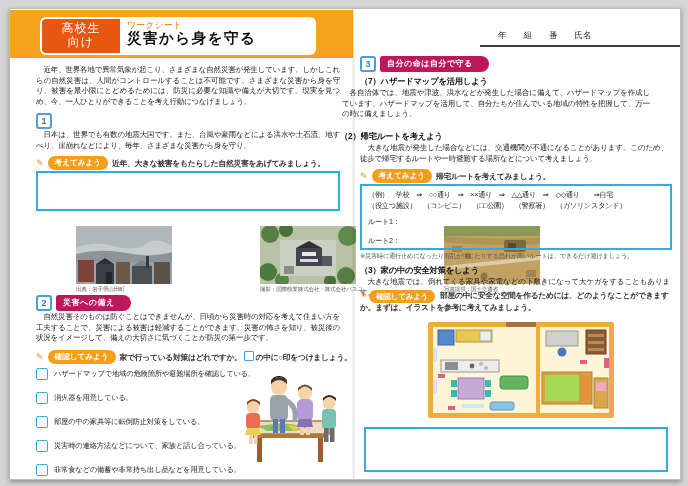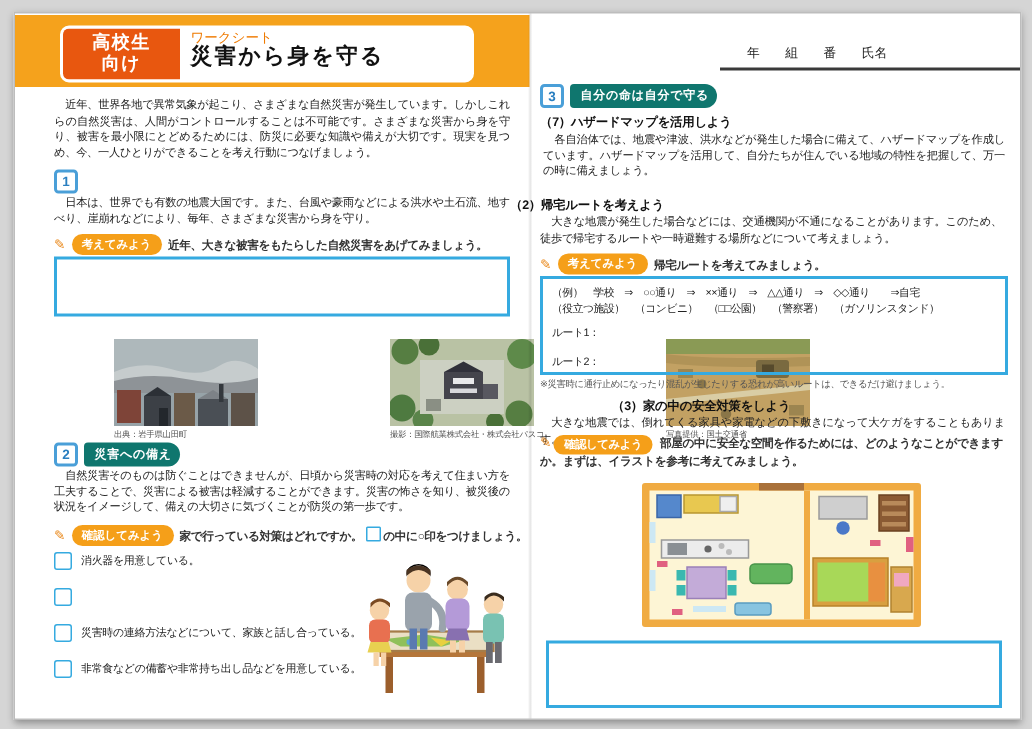--- a/index.html
+++ b/index.html
@@ -12,34 +12,34 @@
   .spread{
     position:absolute;left:9px;top:8px;width:670px;height:470px;
     background:#fff;border:1px solid #bdbdbd;box-shadow:0 2px 5px rgba(0,0,0,.35);
   }
   .fold{position:absolute;left:342px;top:0;width:3px;height:470px;
     background:linear-gradient(to right,rgba(0,0,0,0),rgba(0,0,0,.10),rgba(0,0,0,0));}
   
   .header-strip{position:absolute;left:0;top:1px;width:343px;height:48px;background:#f5a21c;}
   .header-badge{position:absolute;left:30px;top:7px;width:272px;height:34px;
     border:2px solid #fff;border-radius:6px;display:flex;overflow:hidden;background:#fff;}
-  .audience{width:78px;background:#e8570f;color:#fff;font-weight:bold;
+  .audience{width:78px;background:#e8570f;color:#fff;font-weight:normal;
     display:flex;flex-direction:column;align-items:center;justify-content:center;
     font-size:12px;line-height:1.15;letter-spacing:1px;}
   .titlewrap{flex:1;background:#fff;padding:1px 7px;}
   .kicker{display:block;color:#ef7a00;font-size:9px;font-weight:normal;line-height:1.2;}
   .bigtitle{display:block;color:#111;font-size:14.5px;font-weight:bold;letter-spacing:1.5px;line-height:1.1;}
   
   .para{font-size:7.5px;line-height:1.4;text-align:justify;text-indent:1em;letter-spacing:-.2px;}
   .subhead{font-size:8.3px;font-weight:bold;color:#111;letter-spacing:-.2px;}
   .sec-header{display:flex;align-items:center;gap:4px;}
   .numbadge{width:12px;height:12px;border:2px solid #4a9fd8;border-radius:3px;background:#fff;
     color:#2a7fc0;font-size:9px;font-weight:bold;display:flex;align-items:center;justify-content:center;}
-  .pill-green{background:#0f766e;color:#fff;font-size:8px;font-weight:bold;
-    padding:2px 5px 3px 7px;border-radius:3px 9px 9px 3px;letter-spacing:.5px;}
+  .pill-green{background:#be185d;color:#fff;font-size:8px;font-weight:bold;
+    padding:2px 16px 3px 7px;border-radius:3px 9px 9px 3px;letter-spacing:.5px;}
   .prompt-row{display:flex;align-items:center;gap:4px;}
   .pencil{color:#e98a1e;font-size:9px;transform:rotate(0deg);line-height:1;}
   .pill-orange{background:#f59f19;color:#fff;font-size:7.6px;font-weight:bold;
     padding:1.5px 7px 2.5px;border-radius:8px;white-space:nowrap;}
   .prompt-text{font-size:7.8px;font-weight:bold;color:#333;letter-spacing:-.3px;white-space:nowrap;}
   .ansbox{border:2px solid #35aae0;background:#fff;position:absolute;}
   .inline-box{display:inline-block;width:8px;height:8px;border:1.5px solid #35aae0;
     border-radius:1px;vertical-align:-1px;margin:0 2px;background:#fff;}
   
   .photos{position:absolute;left:26px;top:201px;width:304px;display:flex;gap:8px;}
@@ -159,24 +159,29 @@
 
   <div class="prompt-row" style="position:absolute;left:26px;top:341px;">
     <span class="pencil">✎</span>
     <span class="pill-orange">確認してみよう</span>
     <span class="prompt-text"><span>家で行っている対策はどれですか。</span><span class="inline-box"></span><span>の中に○印をつけましょう。</span></span>
   </div>
 
   <div class="checklist">
     <div class="check-item">
       <span class="checkbox"></span>
+      <span class="check-label">ハザードマップで地域の危険箇所や避難場所を確認している。</span>
+    </div>
+    <div class="check-item">
+      <span class="checkbox"></span>
       <span class="check-label">消火器を用意している。</span>
     </div>
     <div class="check-item">
       <span class="checkbox"></span>
+      <span class="check-label">部屋の中の家具等に転倒防止対策をしている。</span>
     </div>
     <div class="check-item">
       <span class="checkbox"></span>
       <span class="check-label">災害時の連絡方法などについて、家族と話し合っている。</span>
     </div>
     <div class="check-item">
       <span class="checkbox"></span>
       <span class="check-label">非常食などの備蓄や非常持ち出し品などを用意している。</span>
     </div>
   </div>
@@ -228,41 +233,41 @@
     <span>番</span>
     <span>氏名</span>
   </div>
 
   <div class="sec-header" style="position:absolute;left:350px;top:47px;">
     <span class="numbadge">3</span>
     <span class="pill-green">自分の命は自分で守る</span>
   </div>
 
   <div class="subhead" style="position:absolute;left:350px;top:67px;">（7）ハザードマップを活用しよう</div>
-  <div class="para" style="position:absolute;left:352px;top:79px;width:308px;">各自治体では、地震や津波、洪水などが発生した場合に備えて、ハザードマップを作成しています。ハザードマップを活用して、自分たちが住んでいる地域の特性を把握して、万一の時に備えましょう。</div>
+  <div class="para" style="position:absolute;left:332px;top:79px;width:308px;">各自治体では、地震や津波、洪水などが発生した場合に備えて、ハザードマップを作成しています。ハザードマップを活用して、自分たちが住んでいる地域の特性を把握して、万一の時に備えましょう。</div>
 
   <div class="subhead" style="position:absolute;left:330px;top:122px;">（2）帰宅ルートを考えよう</div>
   <div class="para" style="position:absolute;left:350px;top:134px;width:308px;">大きな地震が発生した場合などには、交通機関が不通になることがあります。このため、徒歩で帰宅するルートや一時避難する場所などについて考えましょう。</div>
 
   <div class="prompt-row" style="position:absolute;left:350px;top:160px;">
     <span class="pencil">✎</span>
     <span class="pill-orange">考えてみよう</span>
     <span class="prompt-text">帰宅ルートを考えてみましょう。</span>
   </div>
 
   <div class="route-box">
     <div>（例）　学校　⇒　○○通り　⇒　××通り　⇒　△△通り　⇒　◇◇通り　　⇒自宅</div>
     <div>（役立つ施設）　（コンビニ）　（□□公園）　（警察署）　（ガソリンスタンド）</div>
     <div style="margin-top:5px;">ルート1：</div>
     <div style="margin-top:9px;">ルート2：</div>
   </div>
 
   <div class="route-note">※災害時に通行止めになったり混乱が生じたりする恐れが高いルートは、できるだけ避けましょう。</div>
 
-  <div class="subhead" style="position:absolute;left:350px;top:256px;margin-left:48px;">（3）家の中の安全対策をしよう</div>
+  <div class="subhead" style="position:absolute;left:350px;top:256px;">（3）家の中の安全対策をしよう</div>
   <div class="para" style="position:absolute;left:350px;top:268px;width:310px;text-indent:1em;">大きな地震では、倒れてくる家具や家電などの下敷きになって大ケガをすることもあります。</div>
 
   <div class="wrap-prompt" style="position:absolute;left:350px;top:281px;width:310px;">
     <span class="pencil">✎</span>
     <span class="pill-orange">確認してみよう</span>
     <span>部屋の中に安全な空間を作るためには、どのようなことができますか。まずは、イラストを参考に考えてみましょう。</span>
   </div>
 
   <svg style="position:absolute;left:418px;top:313px;" width="186" height="96" viewBox="0 0 186 96">
     <rect width="186" height="96" fill="#f0ab42" rx="2"></rect>

